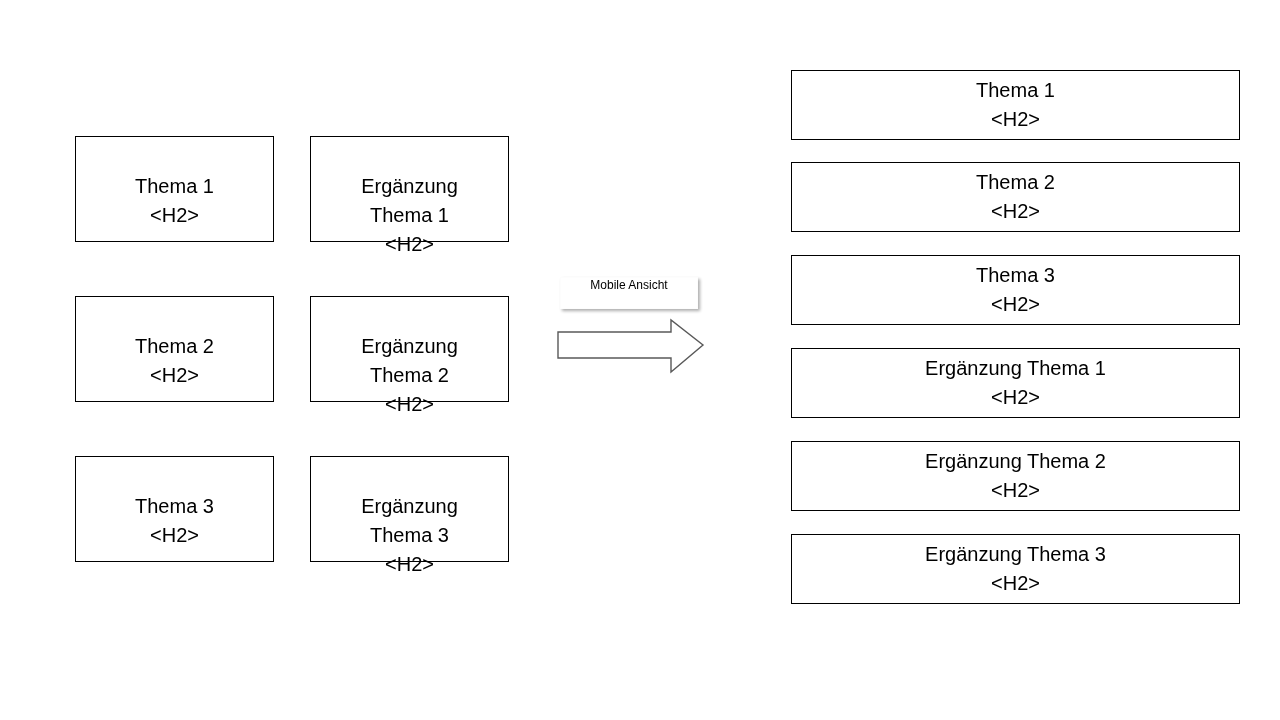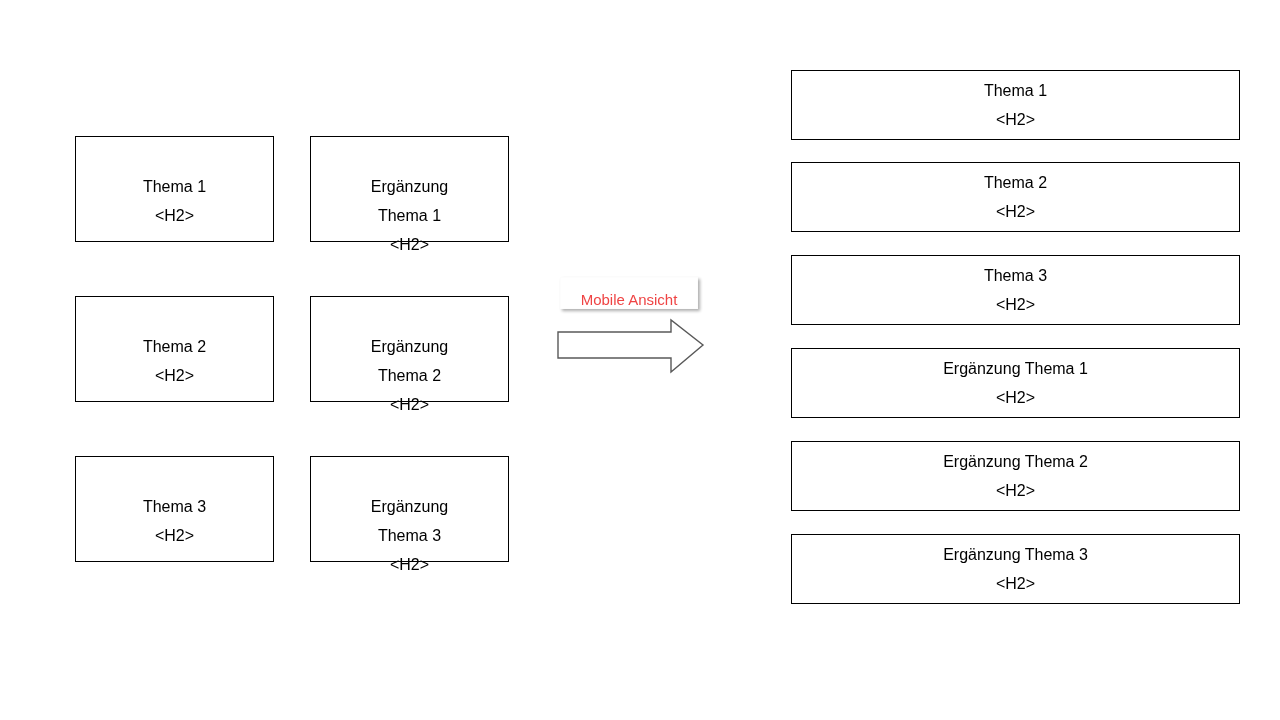--- a/index.html
+++ b/index.html
@@ -25,21 +25,21 @@
     height: 720px;
   }
 
   
   .box {
     position: absolute;
     box-sizing: border-box;
     background: #ffffff;
     border: 1.4px solid #000000;
     text-align: center;
-    font-size: 16px;
+    font-size: 20px;
     line-height: 29px;
     color: #000000;
     white-space: pre-line;
   }
 
   
   .box--desktop {
     width: 199px;
     height: 106px;
     padding-top: 6px;
@@ -61,24 +61,24 @@
   
   .callout {
     position: absolute;
     left: 560px;
     top: 277px;
     width: 138px;
     height: 32px;
     box-sizing: border-box;
     background: #ffffff;
     display: flex;
-    align-items: flex-end;
+    align-items: flex-start;
     justify-content: center;
-    font-size: 15px;
-    color: #ef4444;
+    font-size: 12px;
+    color: #000000;
     box-shadow: 2px 2px 3px rgba(0, 0, 0, 0.32);
     border: 1px solid #fdfdfd;
   }
 
   .arrow-wrap {
     position: absolute;
     left: 552px;
     top: 312px;
     width: 160px;
     height: 70px;

